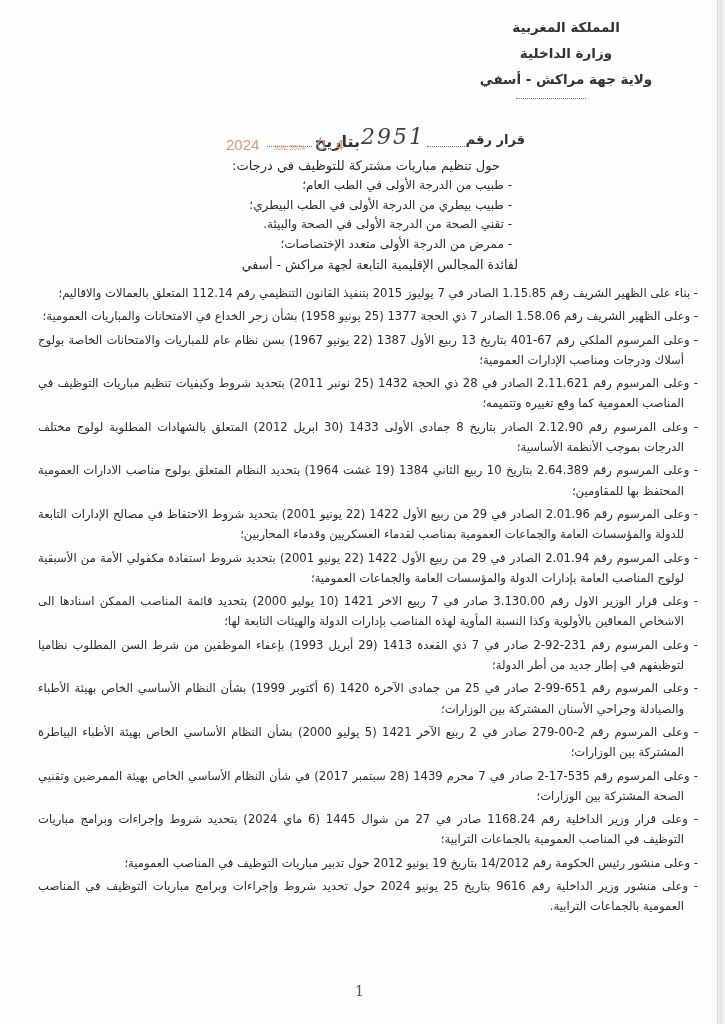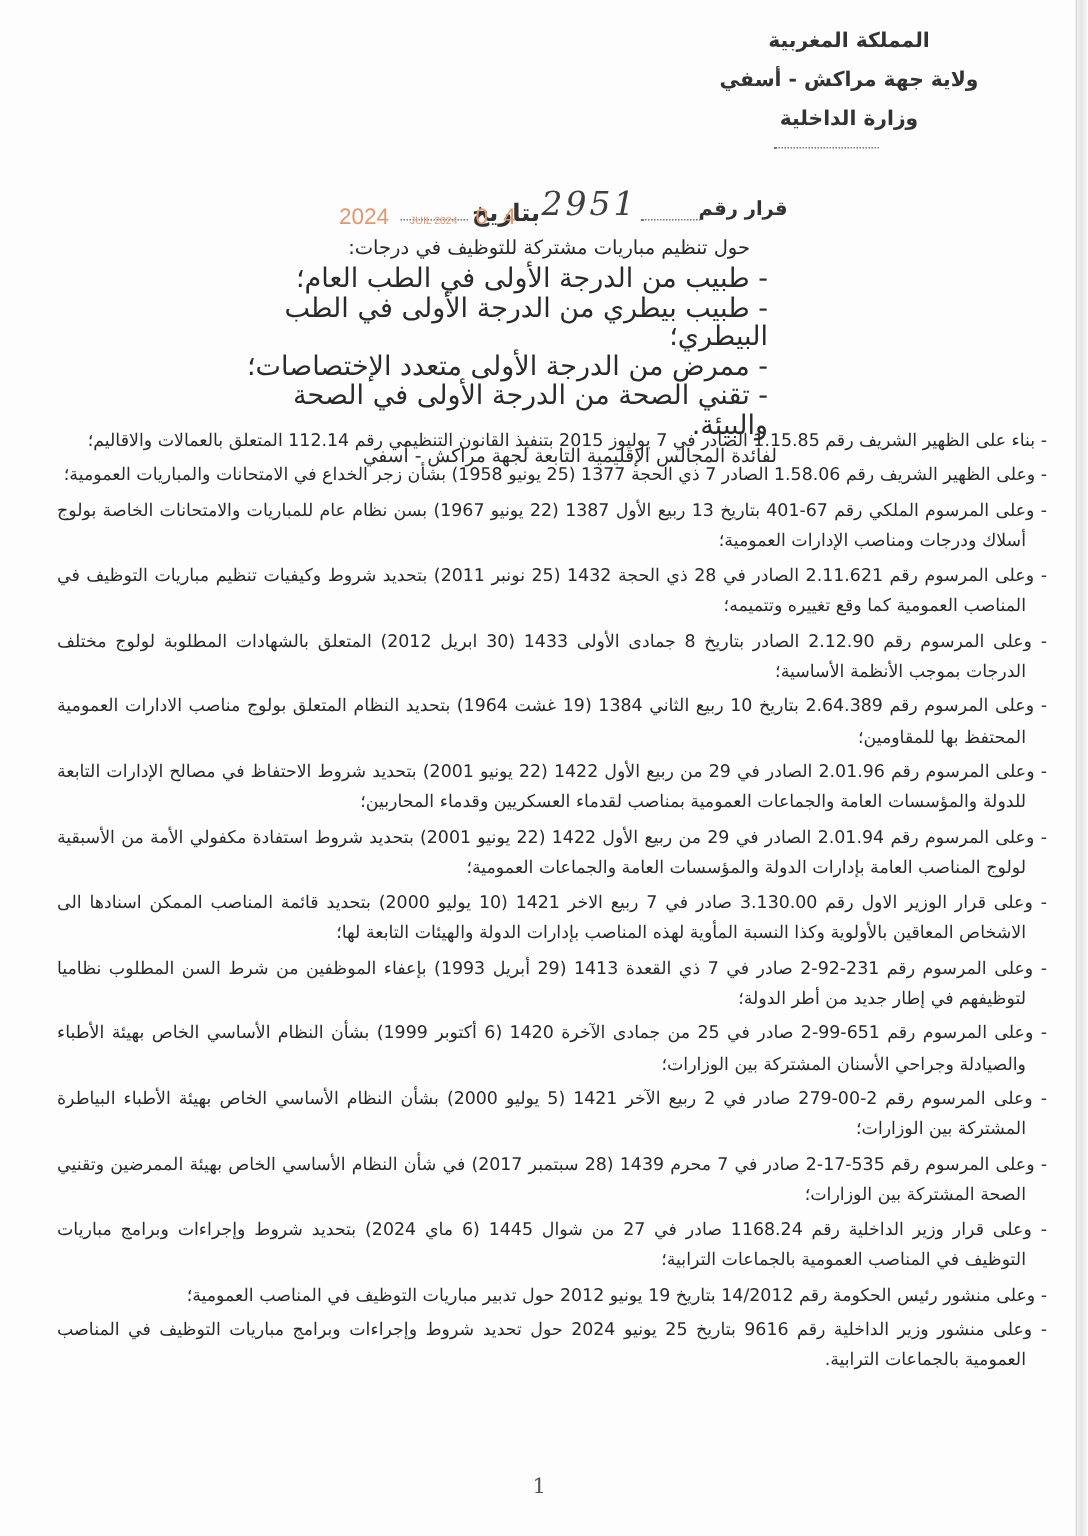--- a/index.html
+++ b/index.html
@@ -14,57 +14,57 @@
     .decision .dotline1 { position: absolute; right: 58px; top: 20px; width: 40px; border-bottom: 1px dotted #777; }
     .decision .num { position: absolute; right: 100px; top: -2px; font-family: "DejaVu Serif", serif; font-size: 22px; color: #404040; font-style: italic; letter-spacing: 2px; }
     .decision .date-label { position: absolute; right: 165px; top: 6px; font-size: 16px; font-weight: bold; color: #333; }
     .decision .dotline2 { position: absolute; right: 213px; top: 20px; width: 45px; border-bottom: 1px dotted #777; }
     .stamp { position: absolute; top: 136px; left: 226px; direction: ltr; font-family: "Liberation Sans", sans-serif; color: #e09870; }
     .stamp .year { font-size: 15px; }
     .stamp .month { font-size: 7px; margin-left: 14px; }
     .stamp .day { font-size: 15px; margin-left: 12px; letter-spacing: 3px; }
     .subject { position: absolute; top: 156px; right: 200px; width: 360px; direction: rtl; text-align: right; }
     .subject .title { font-size: 13px; line-height: 20px; padding-right: 18px; }
-    .subject .item { font-size: 18px; line-height: 19.5px; padding-right: 6px; }
+    .subject .item { font-size: 12px; line-height: 19.5px; padding-right: 6px; }
     .subject .benef { font-size: 12.5px; line-height: 22px; padding-right: 0px; }
     .body { position: absolute; top: 283px; right: 20px; width: 672px; direction: rtl; text-align: justify; }
     .para { font-size: 11.6px; line-height: 20.3px; margin: 0 0 3px 12px; padding-right: 14px; text-indent: -14px; }
     .para:nth-child(n+2) { margin-top: 0; }
     .footer-page { position: absolute; top: 983px; left: 355px; font-family: "DejaVu Serif", serif; font-size: 14px; color: #555; }
   </style>
 </head>
 <body>
 
 <div class="page">
 
   <div class="header">
     <div class="line">المملكة المغربية</div>
+    <div class="line">وزارة الداخلية</div>
     <div class="line">ولاية جهة مراكش - أسفي</div>
-    <div class="line">وزارة الداخلية</div>
     <div class="dots"></div>
   </div>
 
   <div class="decision">
     <span class="label">قرار رقم</span>
     <span class="dotline1"></span>
     <span class="num">2951</span>
     <span class="date-label">بتاريخ</span>
     <span class="dotline2"></span>
   </div>
 
   <div class="stamp">
     <span class="year">2024</span><span class="month">JUIL 2024</span><span class="day">0 4</span>
   </div>
 
   <div class="subject">
     <div class="title">حول تنظيم مباريات مشتركة للتوظيف في درجات:</div>
     <div class="item">- طبيب من الدرجة الأولى في الطب العام؛</div>
     <div class="item">- طبيب بيطري من الدرجة الأولى في الطب البيطري؛</div>
+    <div class="item">- تقني الصحة من الدرجة الأولى في الصحة والبيئة.</div>
     <div class="item">- ممرض من الدرجة الأولى متعدد الإختصاصات؛</div>
-    <div class="item">- تقني الصحة من الدرجة الأولى في الصحة والبيئة.</div>
     <div class="benef">لفائدة المجالس الإقليمية التابعة لجهة مراكش - أسفي</div>
   </div>
 
   <div class="body">
     <p class="para">- بناء على الظهير الشريف رقم 1.15.85 الصادر في 7 يوليوز 2015 بتنفيذ القانون التنظيمي رقم 112.14 المتعلق بالعمالات والاقاليم؛</p>
     <p class="para">- وعلى الظهير الشريف رقم 1.58.06 الصادر 7 ذي الحجة 1377 (25 يونيو 1958) بشأن زجر الخداع في الامتحانات والمباريات العمومية؛</p>
     <p class="para">- وعلى المرسوم الملكي رقم 67-401 بتاريخ 13 ربيع الأول 1387 (22 يونيو 1967) بسن نظام عام للمباريات والامتحانات الخاصة بولوج أسلاك ودرجات ومناصب الإدارات العمومية؛</p>
     <p class="para">- وعلى المرسوم رقم 2.11.621 الصادر في 28 ذي الحجة 1432 (25 نونبر 2011) بتحديد شروط وكيفيات تنظيم مباريات التوظيف في المناصب العمومية كما وقع تغييره وتتميمه؛</p>
     <p class="para">- وعلى المرسوم رقم 2.12.90 الصادر بتاريخ 8 جمادى الأولى 1433 (30 ابريل 2012) المتعلق بالشهادات المطلوبة لولوج مختلف الدرجات بموجب الأنظمة الأساسية؛</p>
     <p class="para">- وعلى المرسوم رقم 2.64.389 بتاريخ 10 ربيع الثاني 1384 (19 غشت 1964) بتحديد النظام المتعلق بولوج مناصب الادارات العمومية المحتفظ بها للمقاومين؛</p>

